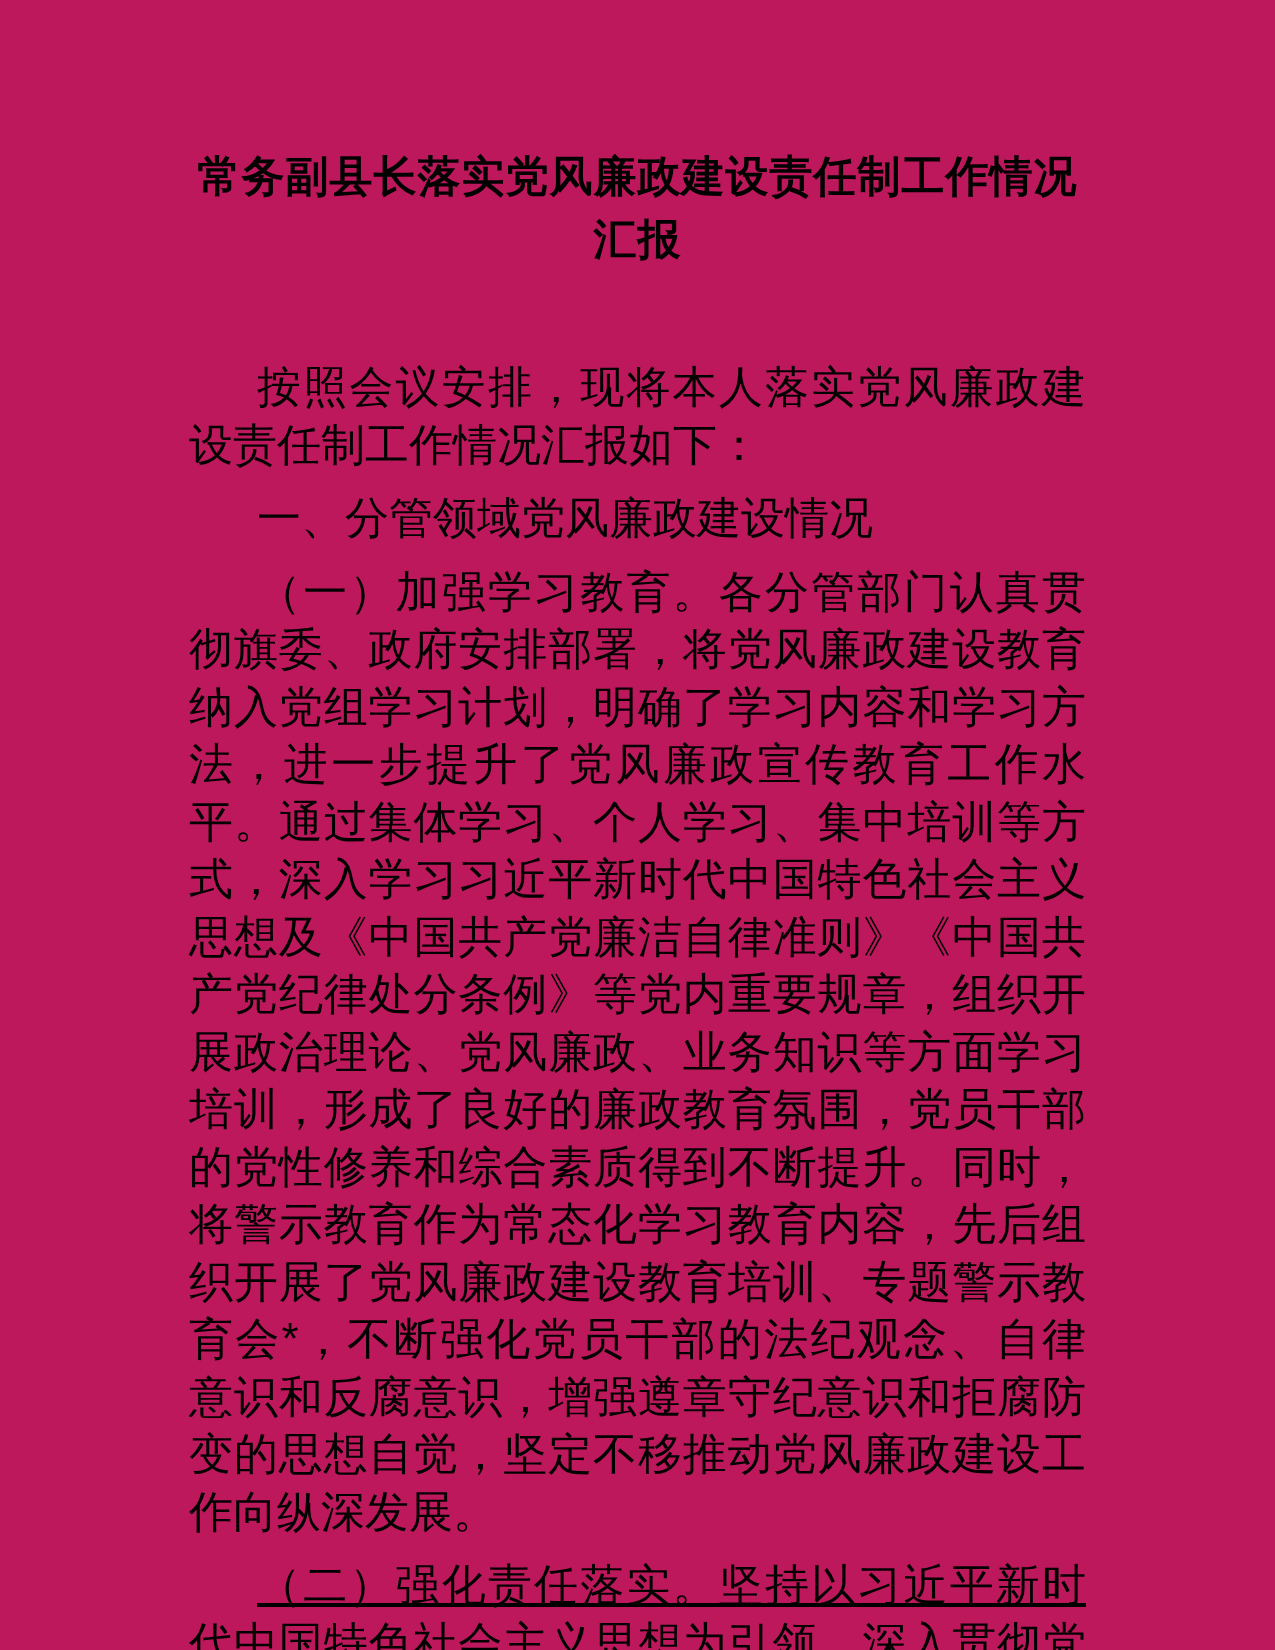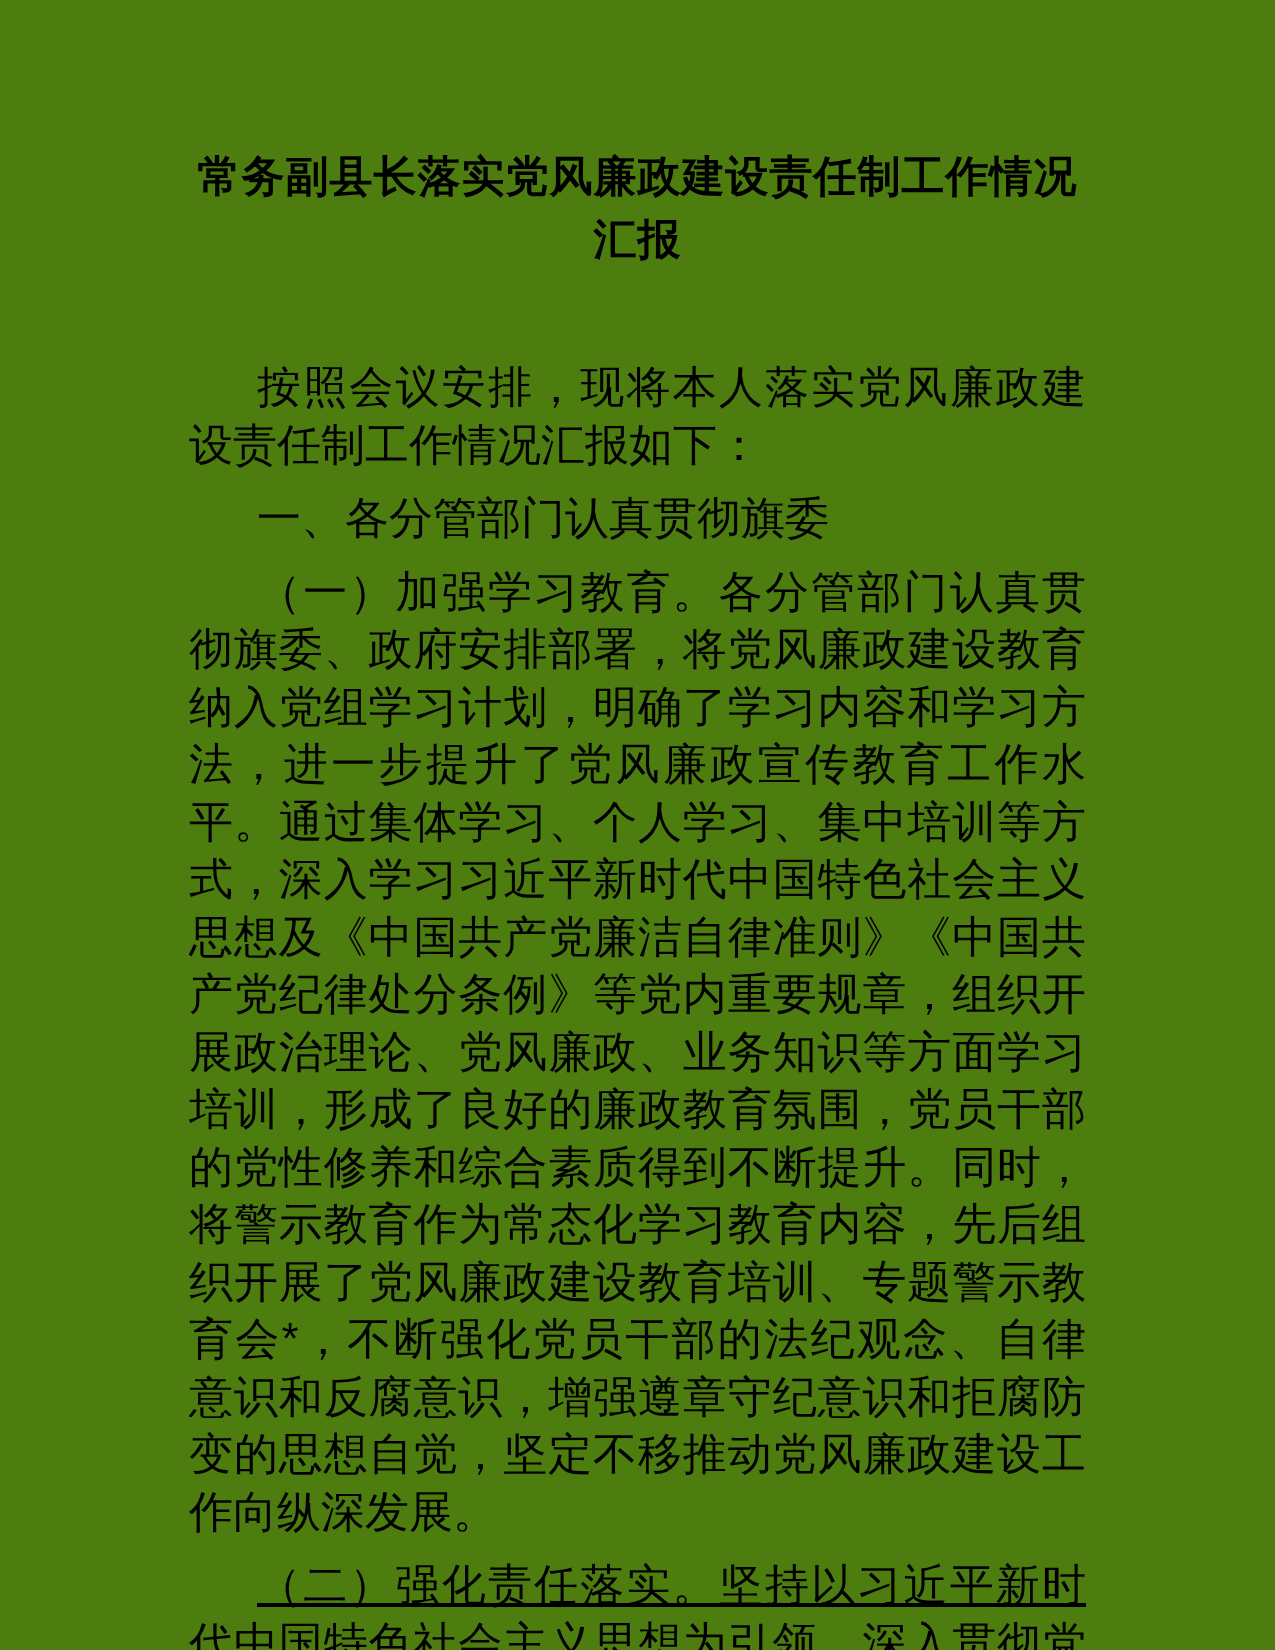--- a/index.html
+++ b/index.html
@@ -5,21 +5,21 @@
   html, body {
     margin: 0;
     padding: 0;
     background: #ffffff;
   }
   .page {
     position: relative;
     width: 1275px;
     height: 1650px;
     margin: 0 auto;
-    background: #4d7c0f;
+    background: #be185d;
     color: #000000;
     box-sizing: border-box;
     padding: 145px 189px 0 189px;
     font-family: "Liberation Sans", "DejaVu Sans", sans-serif;
     overflow: hidden;
   }
   .doc-title {
     margin: 0 0 87px 0;
     font-size: 43px;
     line-height: 63px;
@@ -46,19 +46,19 @@
 </style>
 </head>
 <body>
 
 <div class="page">
   <h1 class="doc-title">常务副县长落实党风廉政建设责任制工作情况汇报</h1>
 
   <div class="doc-body">
     <p>按照会议安排，现将本人落实党风廉政建设责任制工作情况汇报如下：</p>
 
-    <p class="heading">一、各分管部门认真贯彻旗委</p>
+    <p class="heading">一、分管领域党风廉政建设情况</p>
 
     <p>（一）加强学习教育。各分管部门认真贯彻旗委、政府安排部署，将党风廉政建设教育纳入党组学习计划，明确了学习内容和学习方法，进一步提升了党风廉政宣传教育工作水平。通过集体学习、个人学习、集中培训等方式，深入学习习近平新时代中国特色社会主义思想及《中国共产党廉洁自律准则》《中国共产党纪律处分条例》等党内重要规章，组织开展政治理论、党风廉政、业务知识等方面学习培训，形成了良好的廉政教育氛围，党员干部的党性修养和综合素质得到不断提升。同时，将警示教育作为常态化学习教育内容，先后组织开展了党风廉政建设教育培训、专题警示教育会*，不断强化党员干部的法纪观念、自律意识和反腐意识，增强遵章守纪意识和拒腐防变的思想自觉，坚定不移推动党风廉政建设工作向纵深发展。</p>
 
     <p class="last">（二）强化责任落实。坚持以习近平新时代中国特色社会主义思想为引领，深入贯彻党的二十大精神，强化“权力就是责任，有责就要担当”的观念。要求各部门主要负责同志以身</p>
   </div>
 </div>
 
 </body></html>

